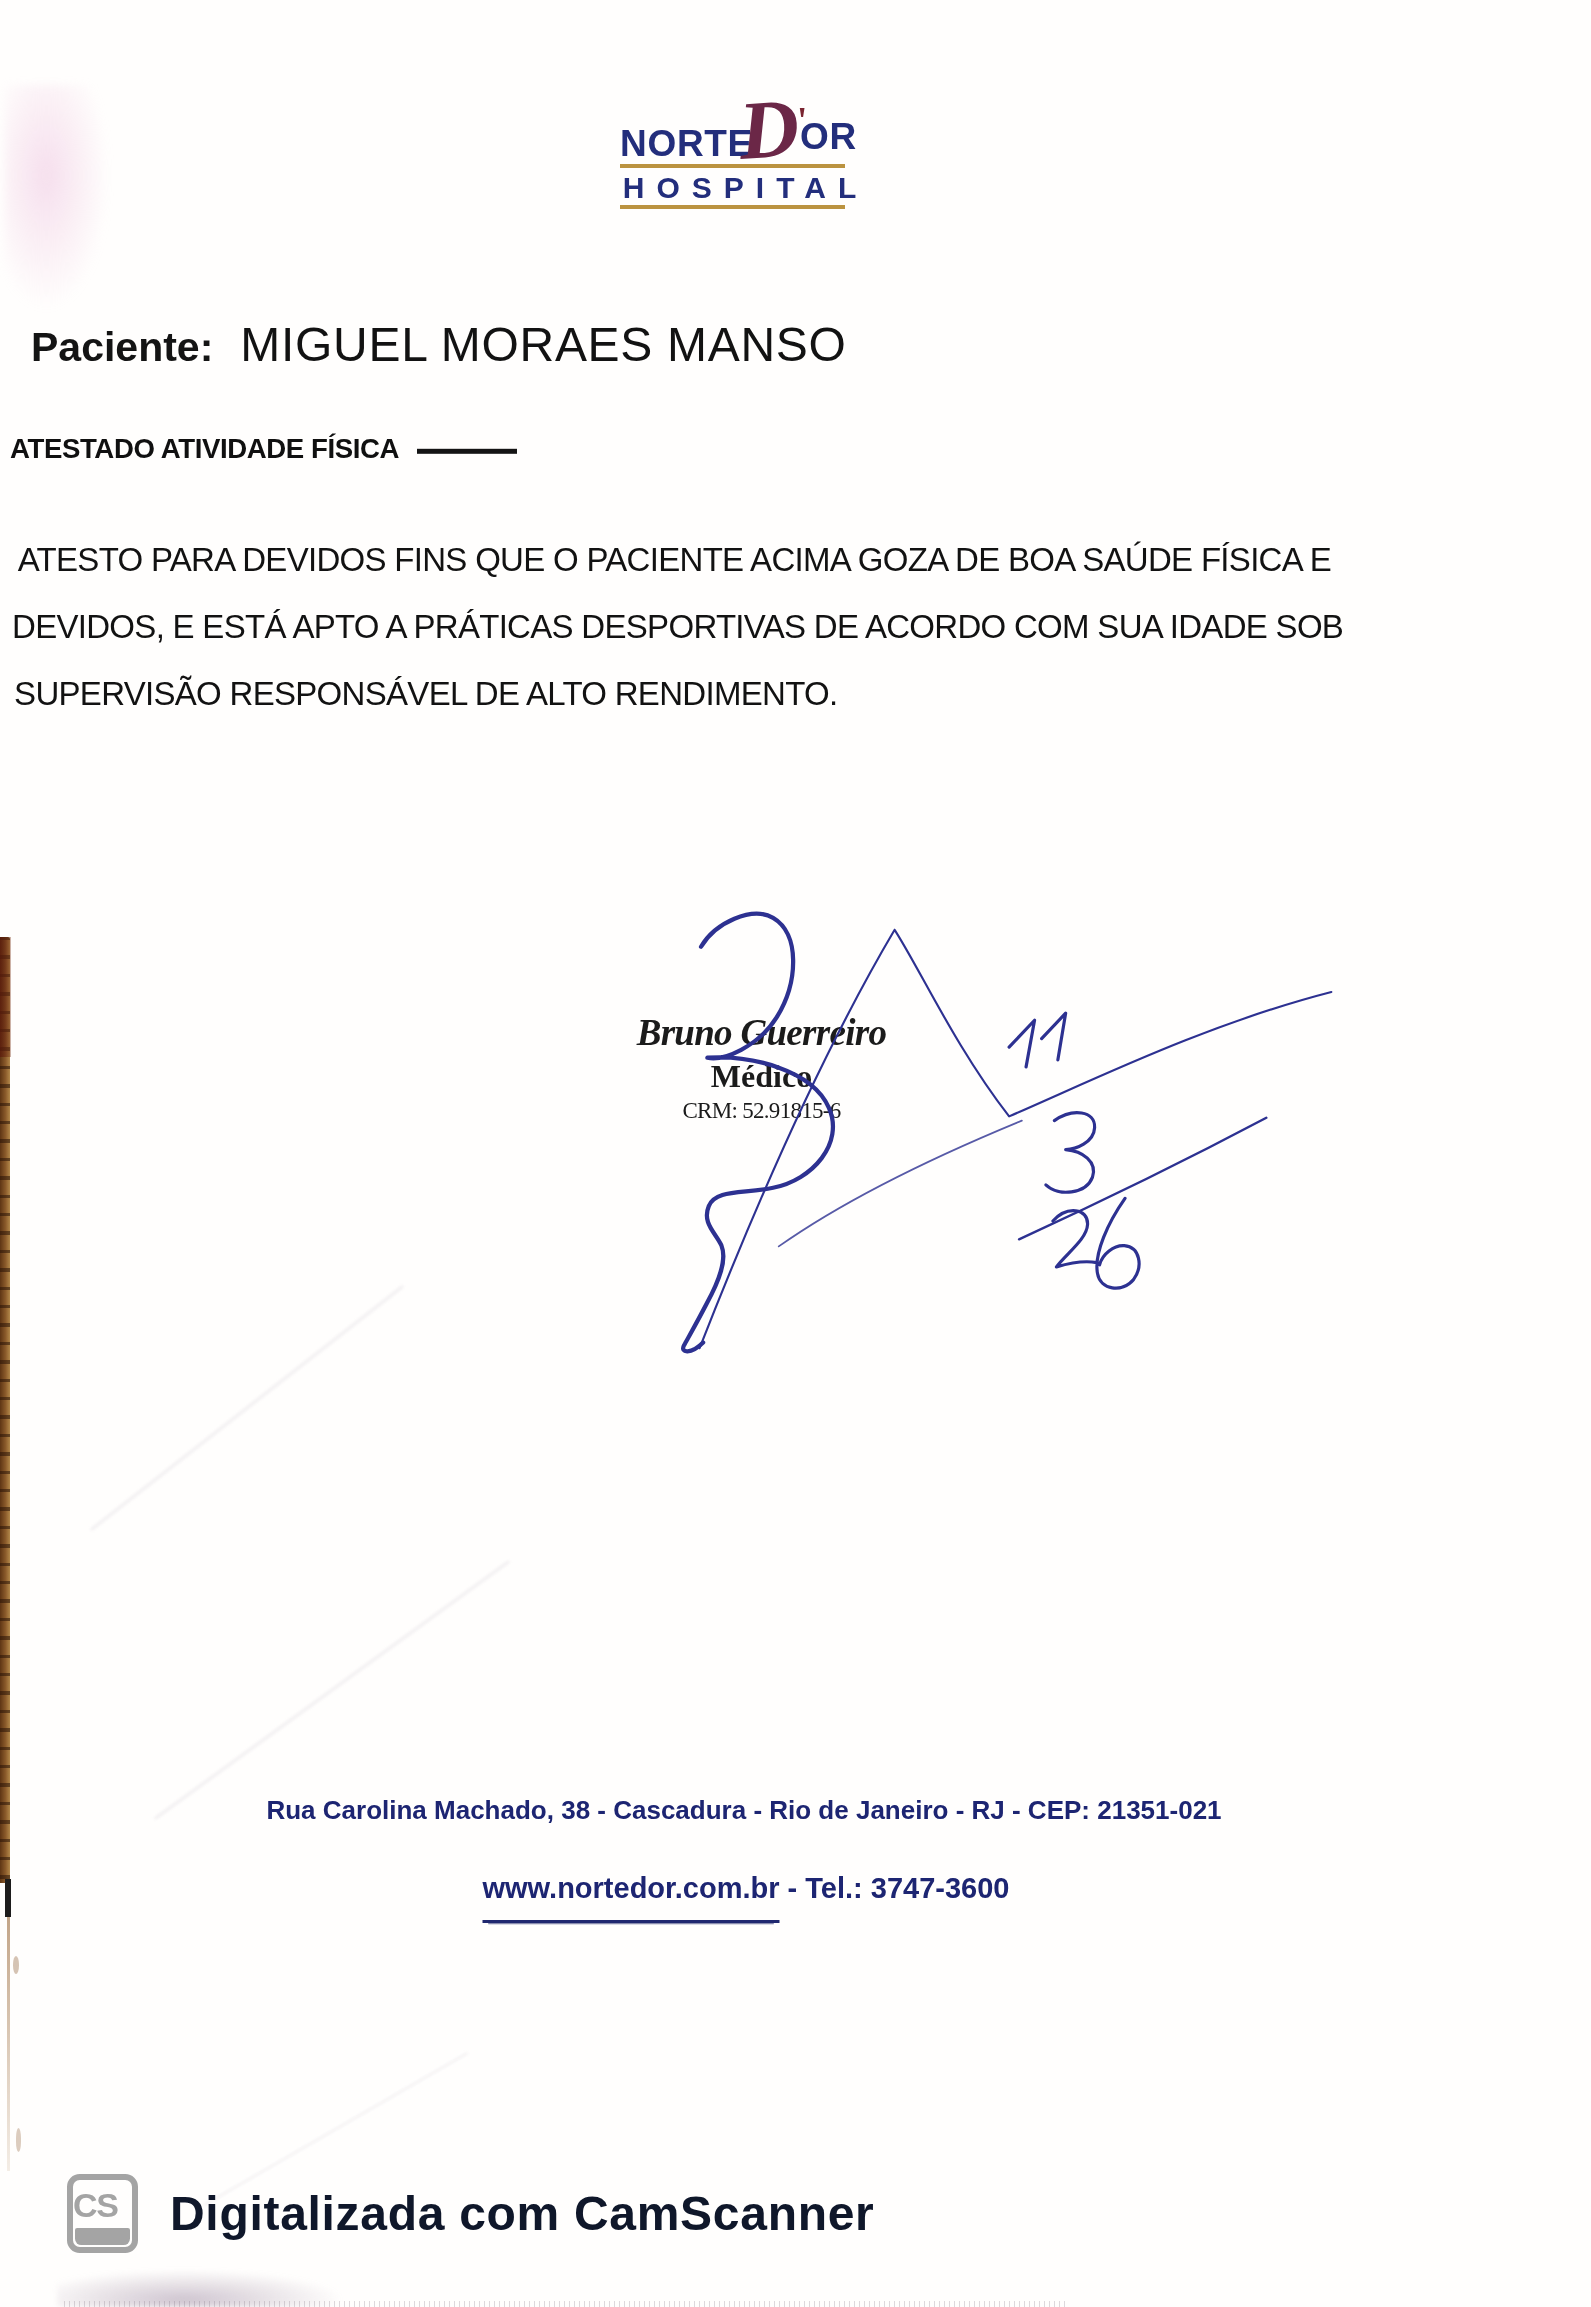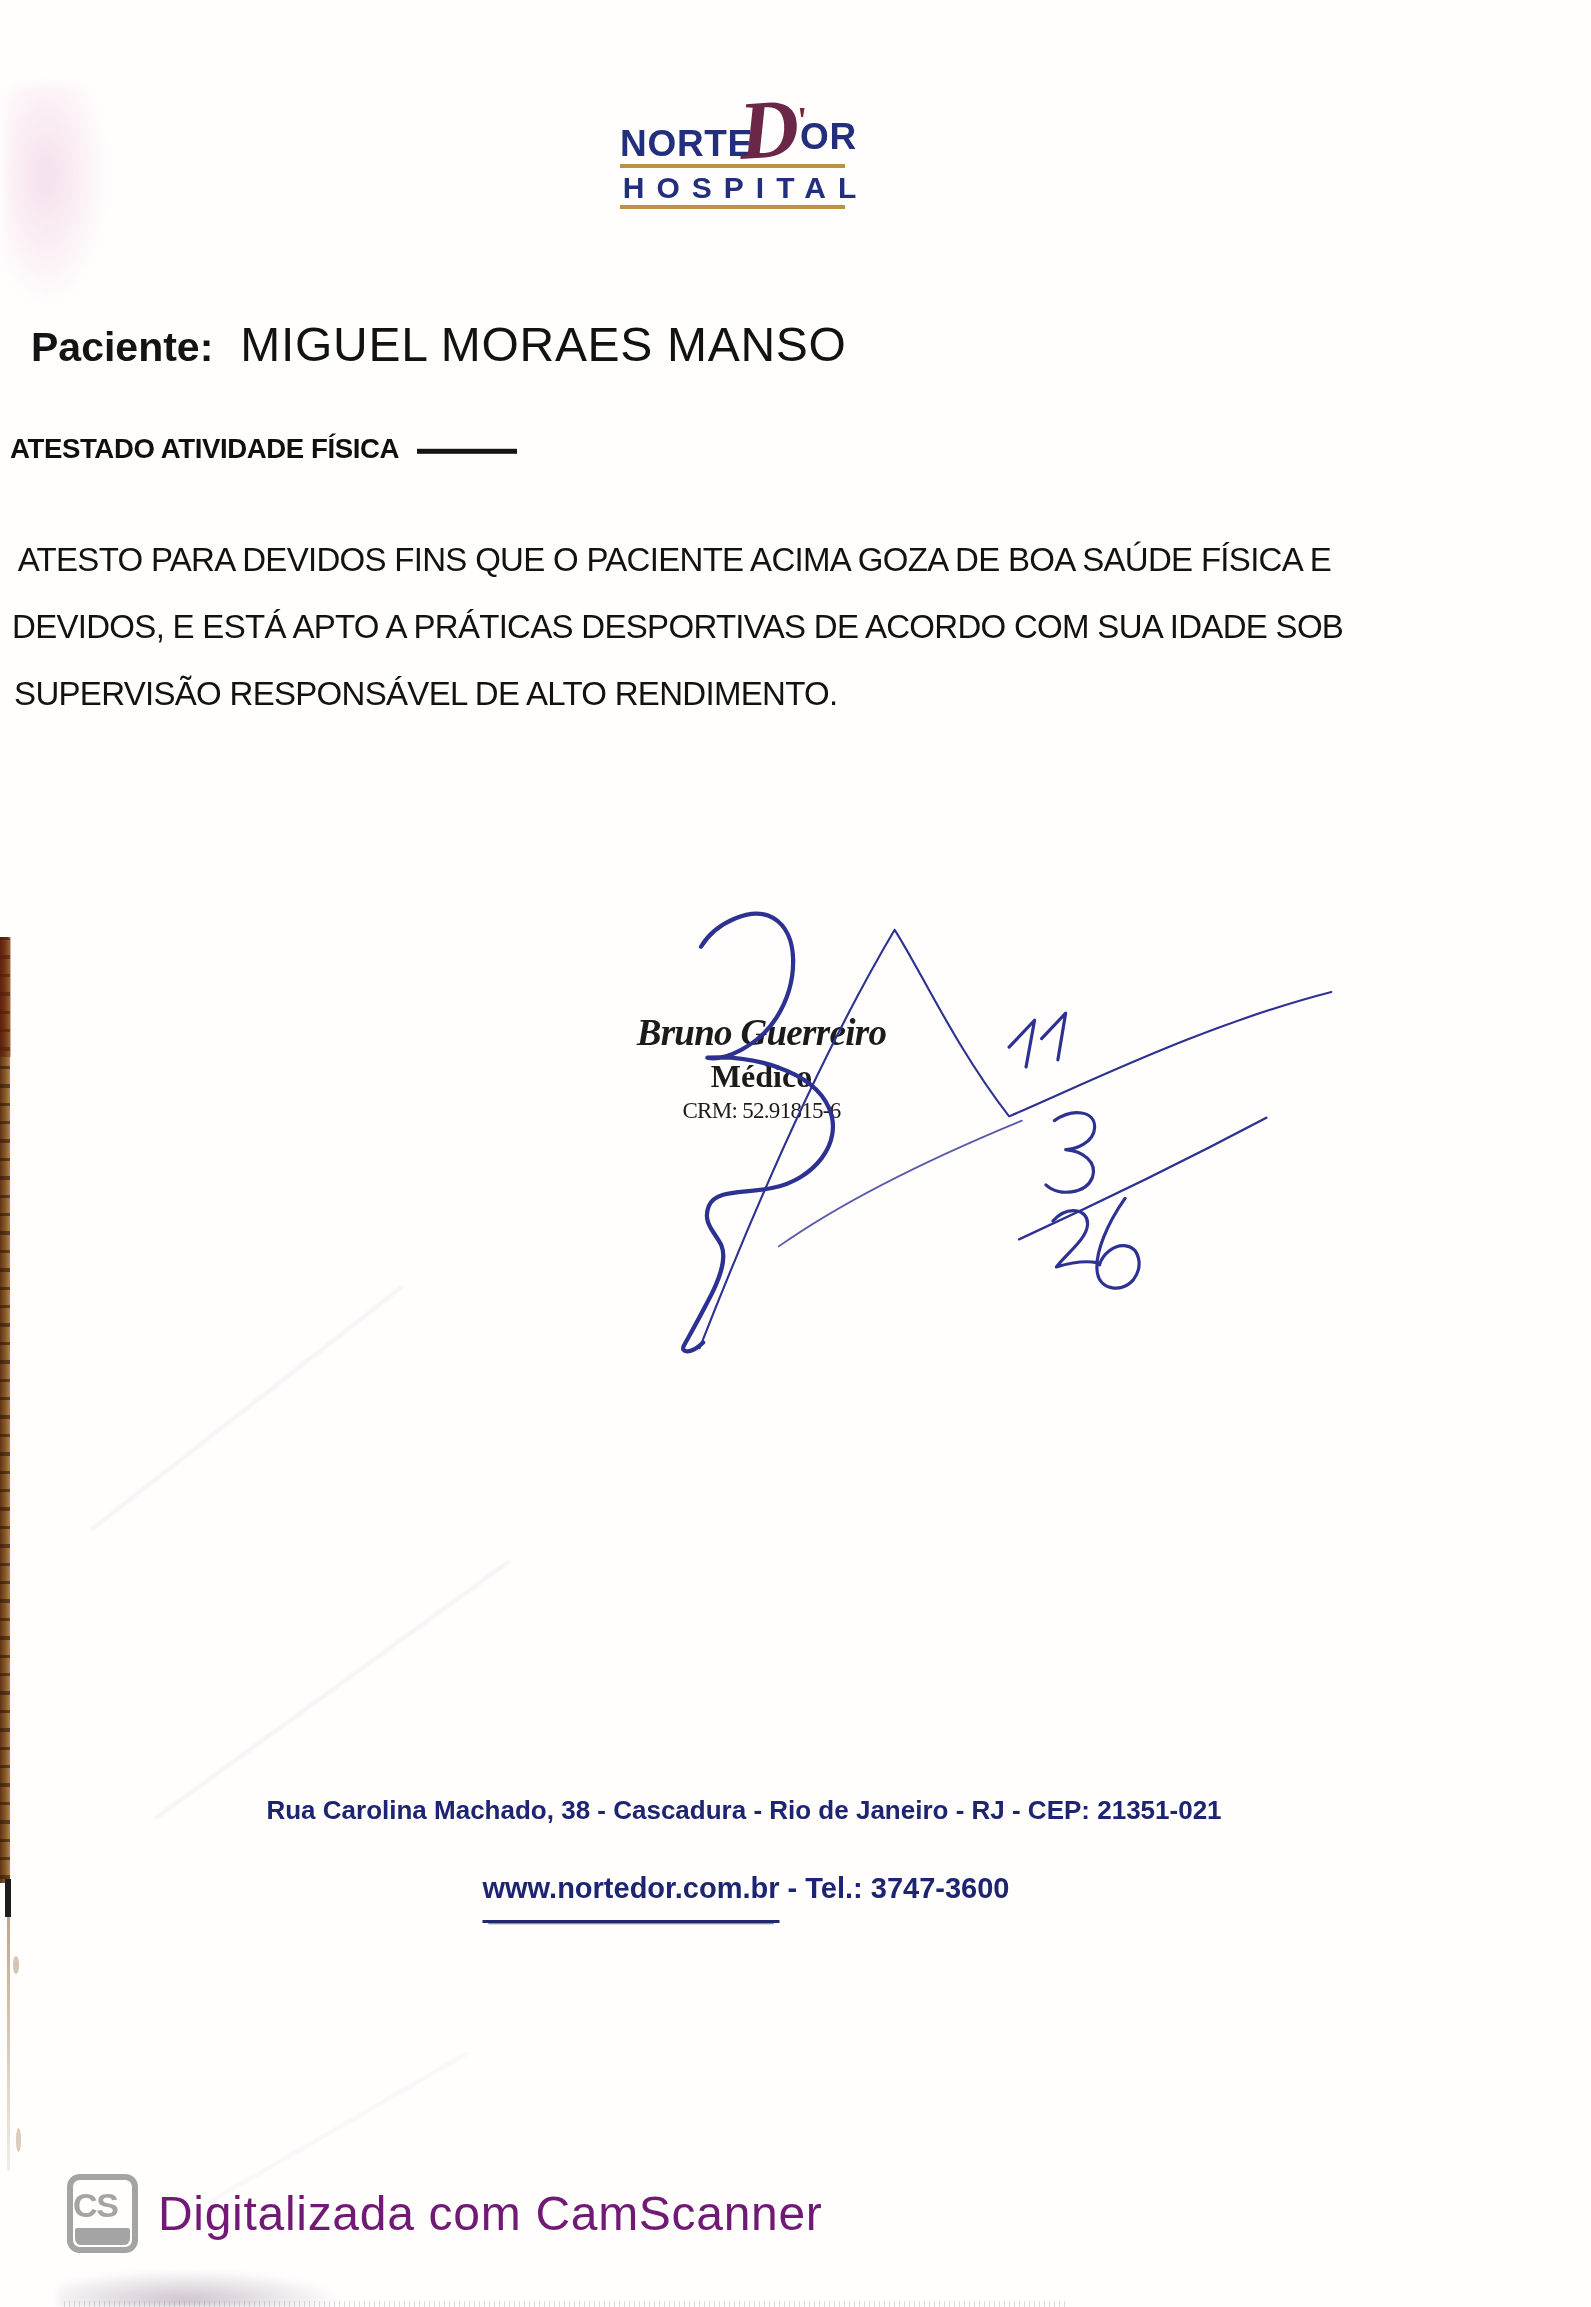--- a/index.html
+++ b/index.html
@@ -96,21 +96,21 @@
 
   
   .watermark{position:absolute;left:67px;top:2174px;display:flex;align-items:center;}
   .cs-icon{position:relative;width:71px;height:79px;border:6.4px solid #a4a4a4;
     border-radius:12.7px;box-sizing:border-box;background:transparent;}
   .cs-icon .cs-txt{position:absolute;left:0;right:0;top:5.7px;text-align:left;
     font-size:34px;font-weight:700;color:#a4a4a4;letter-spacing:-1.4px;
     font-family:"Liberation Sans",sans-serif;}
   .cs-icon .cs-bar{position:absolute;left:2.1px;right:2.1px;bottom:2.1px;height:17px;
     background:#a4a4a4;border-radius:2.1px 2.1px 6.4px 6.4px;}
-  .wm-text{margin-left:20px;font-size:48px;font-weight:400;color:#701a75;letter-spacing:0.7px;}
+  .wm-text{margin-left:32px;font-size:48px;font-weight:700;color:#0f172a;letter-spacing:0.7px;}
 </style>
 </head>
 <body>
 
 <div class="page">
 
   <div class="smudge-top-left"></div>
   <div class="wood-strip"></div>
   <div class="wood-strip-top"></div>
   <div class="black-line"></div>

